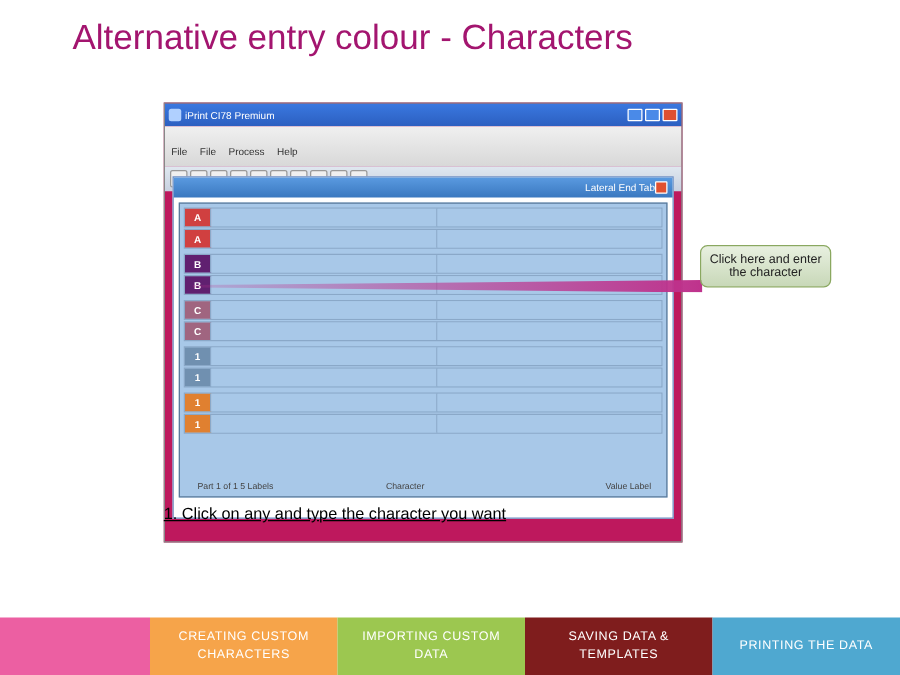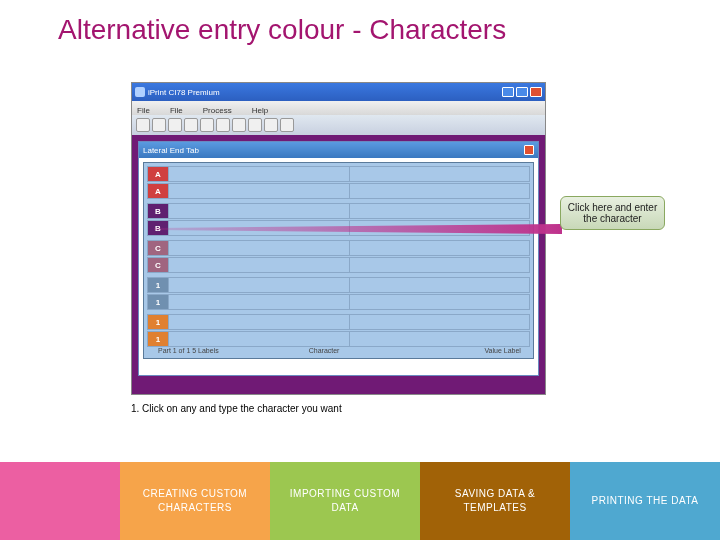--- a/index.html
+++ b/index.html
@@ -15,45 +15,45 @@
     color: #A3156F;
     font-size: 28px;
     font-weight: normal;
     padding: 14px 0 0 58px;
   }
   .screenshot {
     position: absolute;
     left: 131px;
     top: 82px;
     width: 415px;
-    height: 313px;
-    background: #701a75;
+    height: 352px;
+    background: #be185d;
     border: 1px solid #888;
   }
   .titlebar {
     height: 18px;
     background: linear-gradient(#3a78e0, #2c5fc0);
     display: flex;
     align-items: center;
     padding: 0 3px;
     gap: 3px;
   }
   .tb-icon { width: 10px; height: 10px; background: #b0d0ff; border-radius: 2px; }
   .tb-title { color: #fff; font-size: 8px; flex: 1; }
   .tb-btns { display: flex; gap: 2px; }
   .tb-btn { width: 12px; height: 10px; border: 1px solid #fff; border-radius: 1px; }
   .tb-min, .tb-max { background: #4a8ae8; }
   .tb-close { background: #e05030; }
   .menubar {
     height: 14px;
     background: linear-gradient(#f0f0f0, #d8d8d8);
     display: flex;
-    align-items: flex-end;
-    gap: 20px;
-    padding: 0 5px;
+    align-items: flex-start;
+    gap: 10px;
+    padding: 16px 5px;
     font-size: 8px;
     color: #333;
   }
   .toolbar {
     height: 20px;
     background: linear-gradient(#e0e8f0, #c8d0e0);
     display: flex;
     align-items: center;
     gap: 2px;
     padding: 0 4px;
@@ -66,21 +66,21 @@
     border: 1px solid #6a8ac0;
   }
   .content-title {
     height: 16px;
     background: linear-gradient(#5a9ae0, #3a78c0);
     color: #fff;
     font-size: 8px;
     display: flex;
     align-items: center;
     padding: 0 4px;
-    justify-content: space-between;
+    justify-content: flex-end;
   }
   .ct-close { width: 10px; height: 10px; background: #e05030; border: 1px solid #fff; border-radius: 1px; }
   .grid {
     position: absolute;
     left: 4px; right: 4px; top: 20px; bottom: 16px;
     background: #a8c8e8;
     border: 1px solid #5a7a9a;
   }
   .row-group { position: absolute; left: 3px; right: 3px; height: 34px; }
   .row-group .row { height: 16px; border: 1px solid #8aa8c8; display: flex; }
@@ -123,40 +123,41 @@
     width: 408px; height: 10px;
   }
   .pointer-line {
     position: absolute; left: 0; top: 0; width: 100%; height: 100%;
     background: linear-gradient(90deg, rgba(190,50,140,0.2) 0%, #be328c 100%);
     clip-path: polygon(0 40%, 100% 0, 100% 100%, 0 60%);
   }
   .instructions {
     position: absolute;
     left: 131px; top: 402px;
-    font-size: 10px; color: #000;
+    font-size: 13px; color: #000;
     line-height: 1.45;
+    text-decoration: underline;
   }
   .nav {
     position: absolute;
-    left: 0; bottom: 0; width: 720px; height: 78px;
+    left: 0; bottom: 0; width: 720px; height: 46px;
     display: flex;
   }
   .nav-pink { width: 120px; background: #ec5fa2; }
   .nav-item {
     flex: 1;
     display: flex; align-items: center; justify-content: center;
     text-align: center;
     color: #fff; font-size: 10px; line-height: 1.4;
     padding: 0 8px;
     letter-spacing: 0.5px;
   }
   .nv1 { background: #f6a44a; }
   .nv2 { background: #9cc750; }
-  .nv3 { background: #a16207; }
+  .nv3 { background: #7f1d1d; }
   .nv4 { background: #c8b95a; }
   .nv5 { background: #4fa8d0; text-align: center; }
 </style>
 </head>
 <body>
 
 <h1 class="title">Alternative entry colour - Characters</h1>
 
 <div class="screenshot">
   <div class="titlebar">

